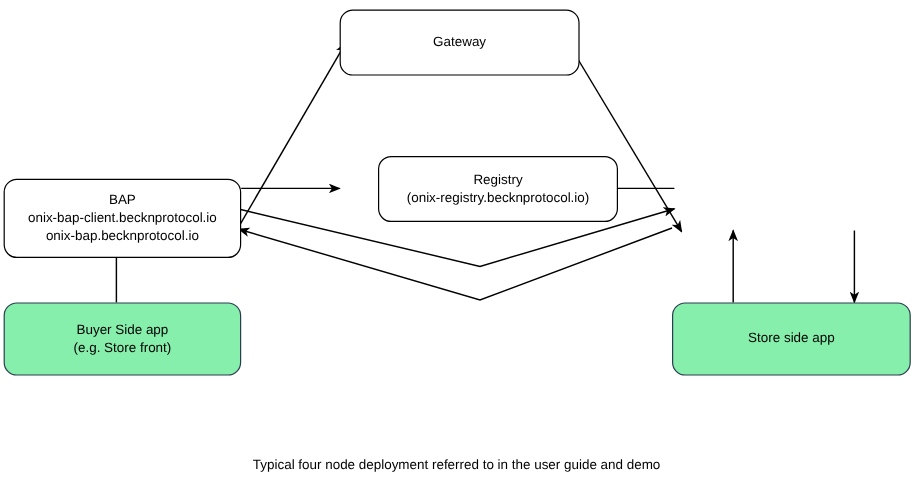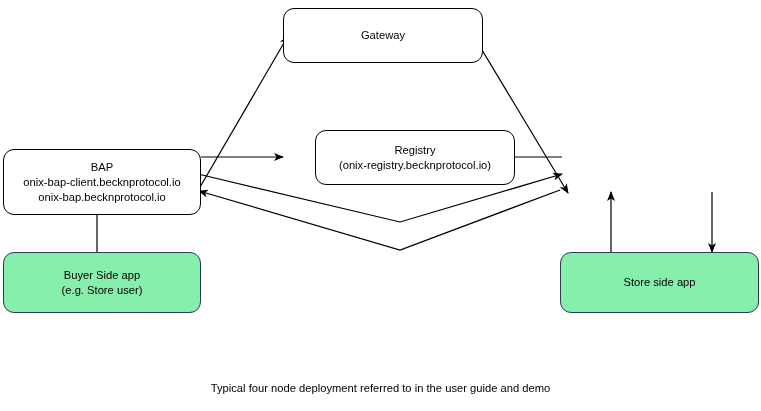--- a/index.html
+++ b/index.html
@@ -112,21 +112,21 @@
   </div>
 
   <div class="node" id="node-registry">
     <span class="line">Registry</span>
     <span class="line">(onix-registry.becknprotocol.io)</span>
   </div>
 
 
   <div class="node app" id="node-buyer">
     <span class="line">Buyer Side app</span>
-    <span class="line">(e.g. Store user)</span>
+    <span class="line">(e.g. Store front)</span>
   </div>
 
   <div class="node app" id="node-seller">
     <span class="line">Store side app</span>
   </div>
 
   <div class="caption" id="caption-main">Typical four node deployment referred to in the user guide and demo</div>
 
 </div>
 

